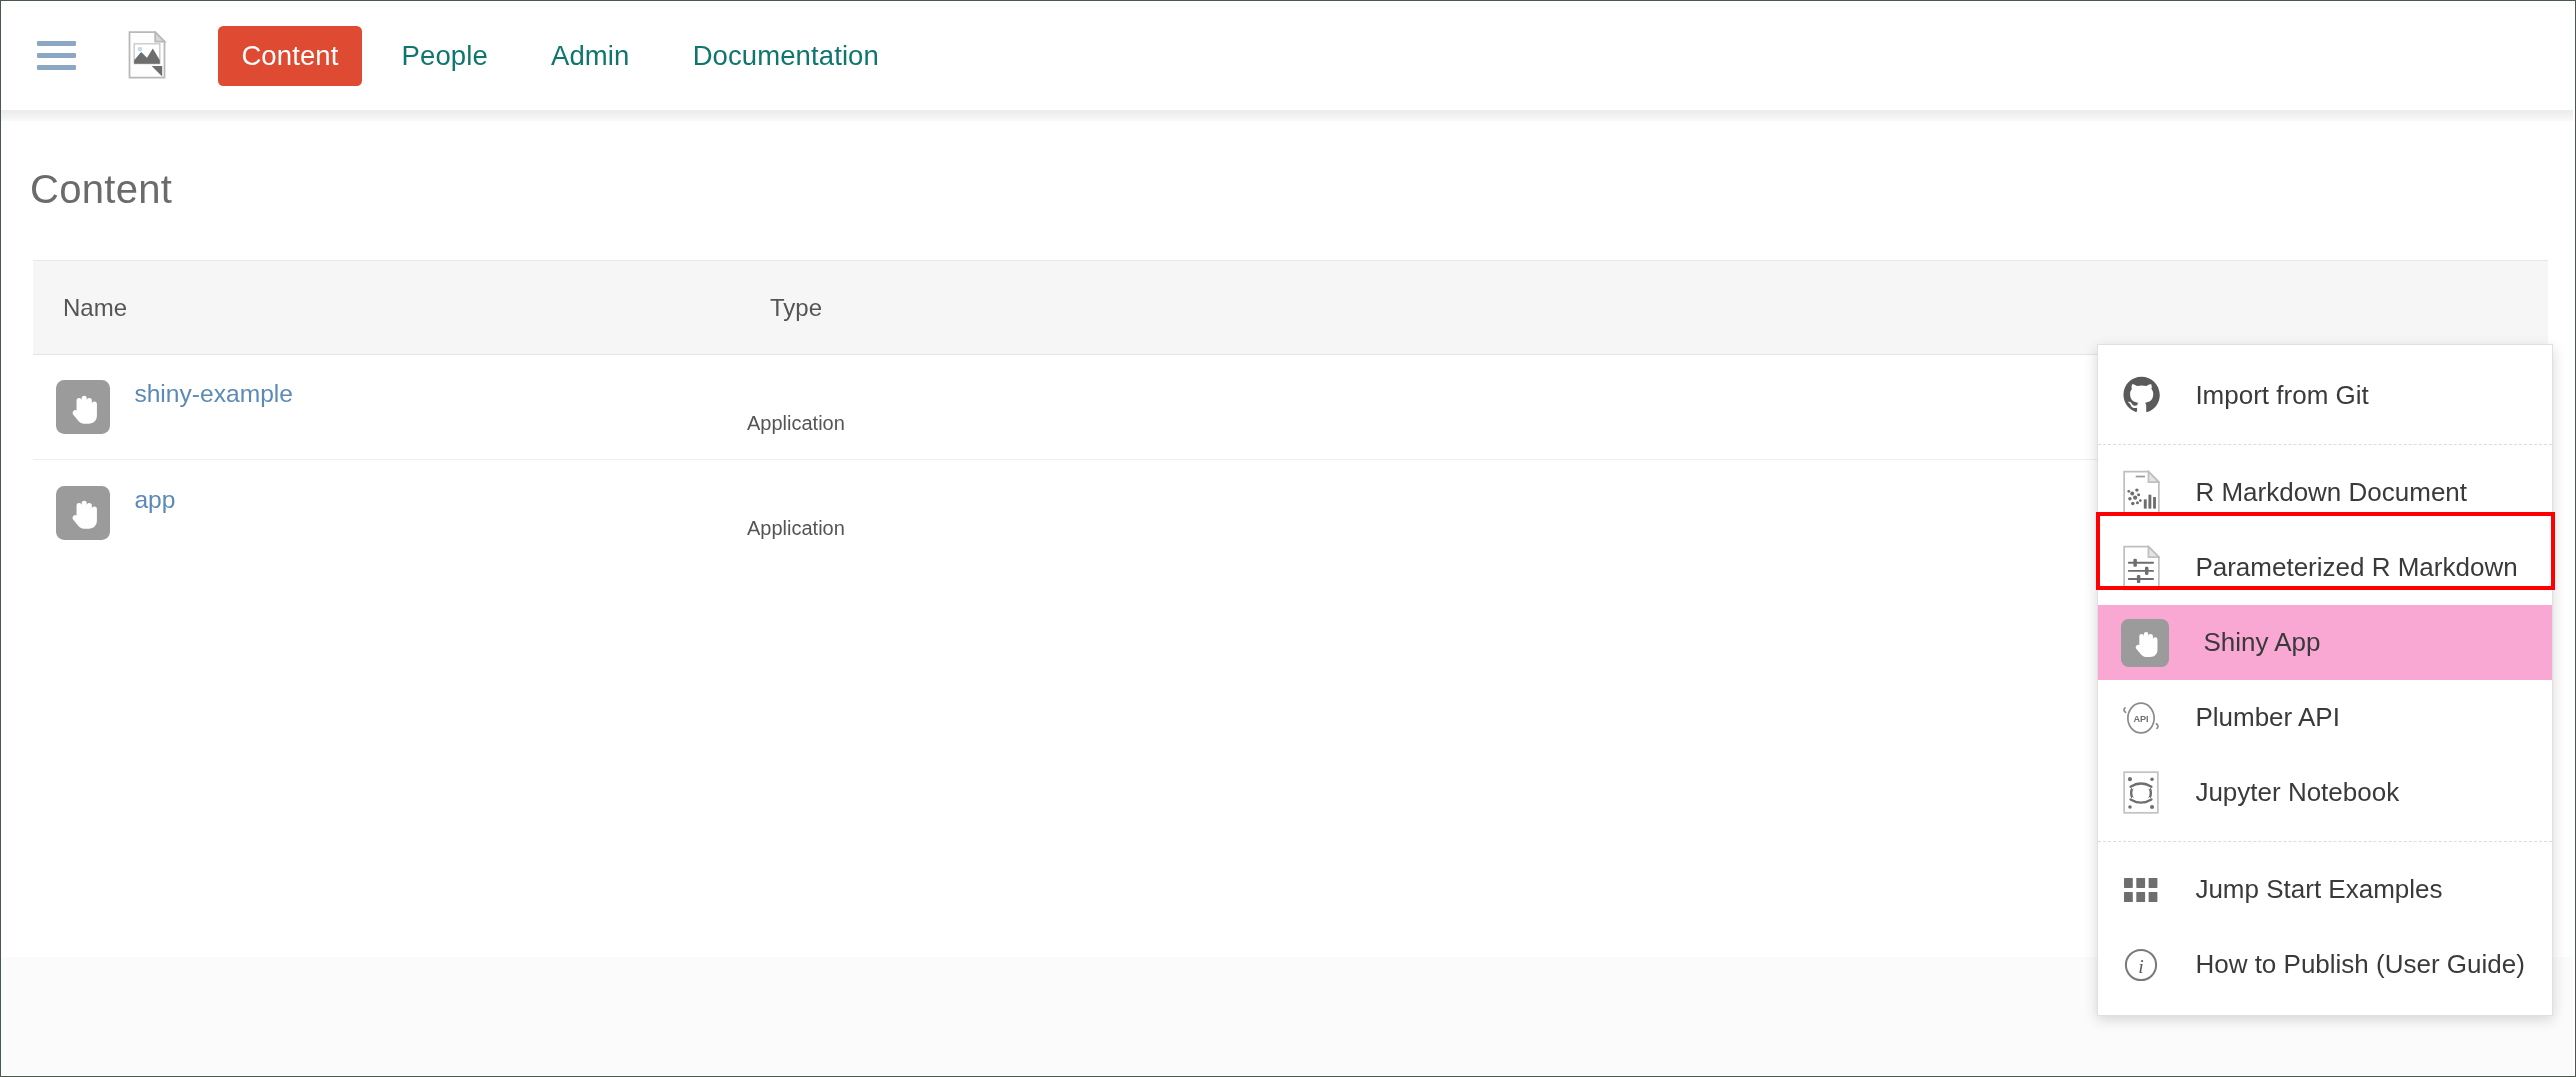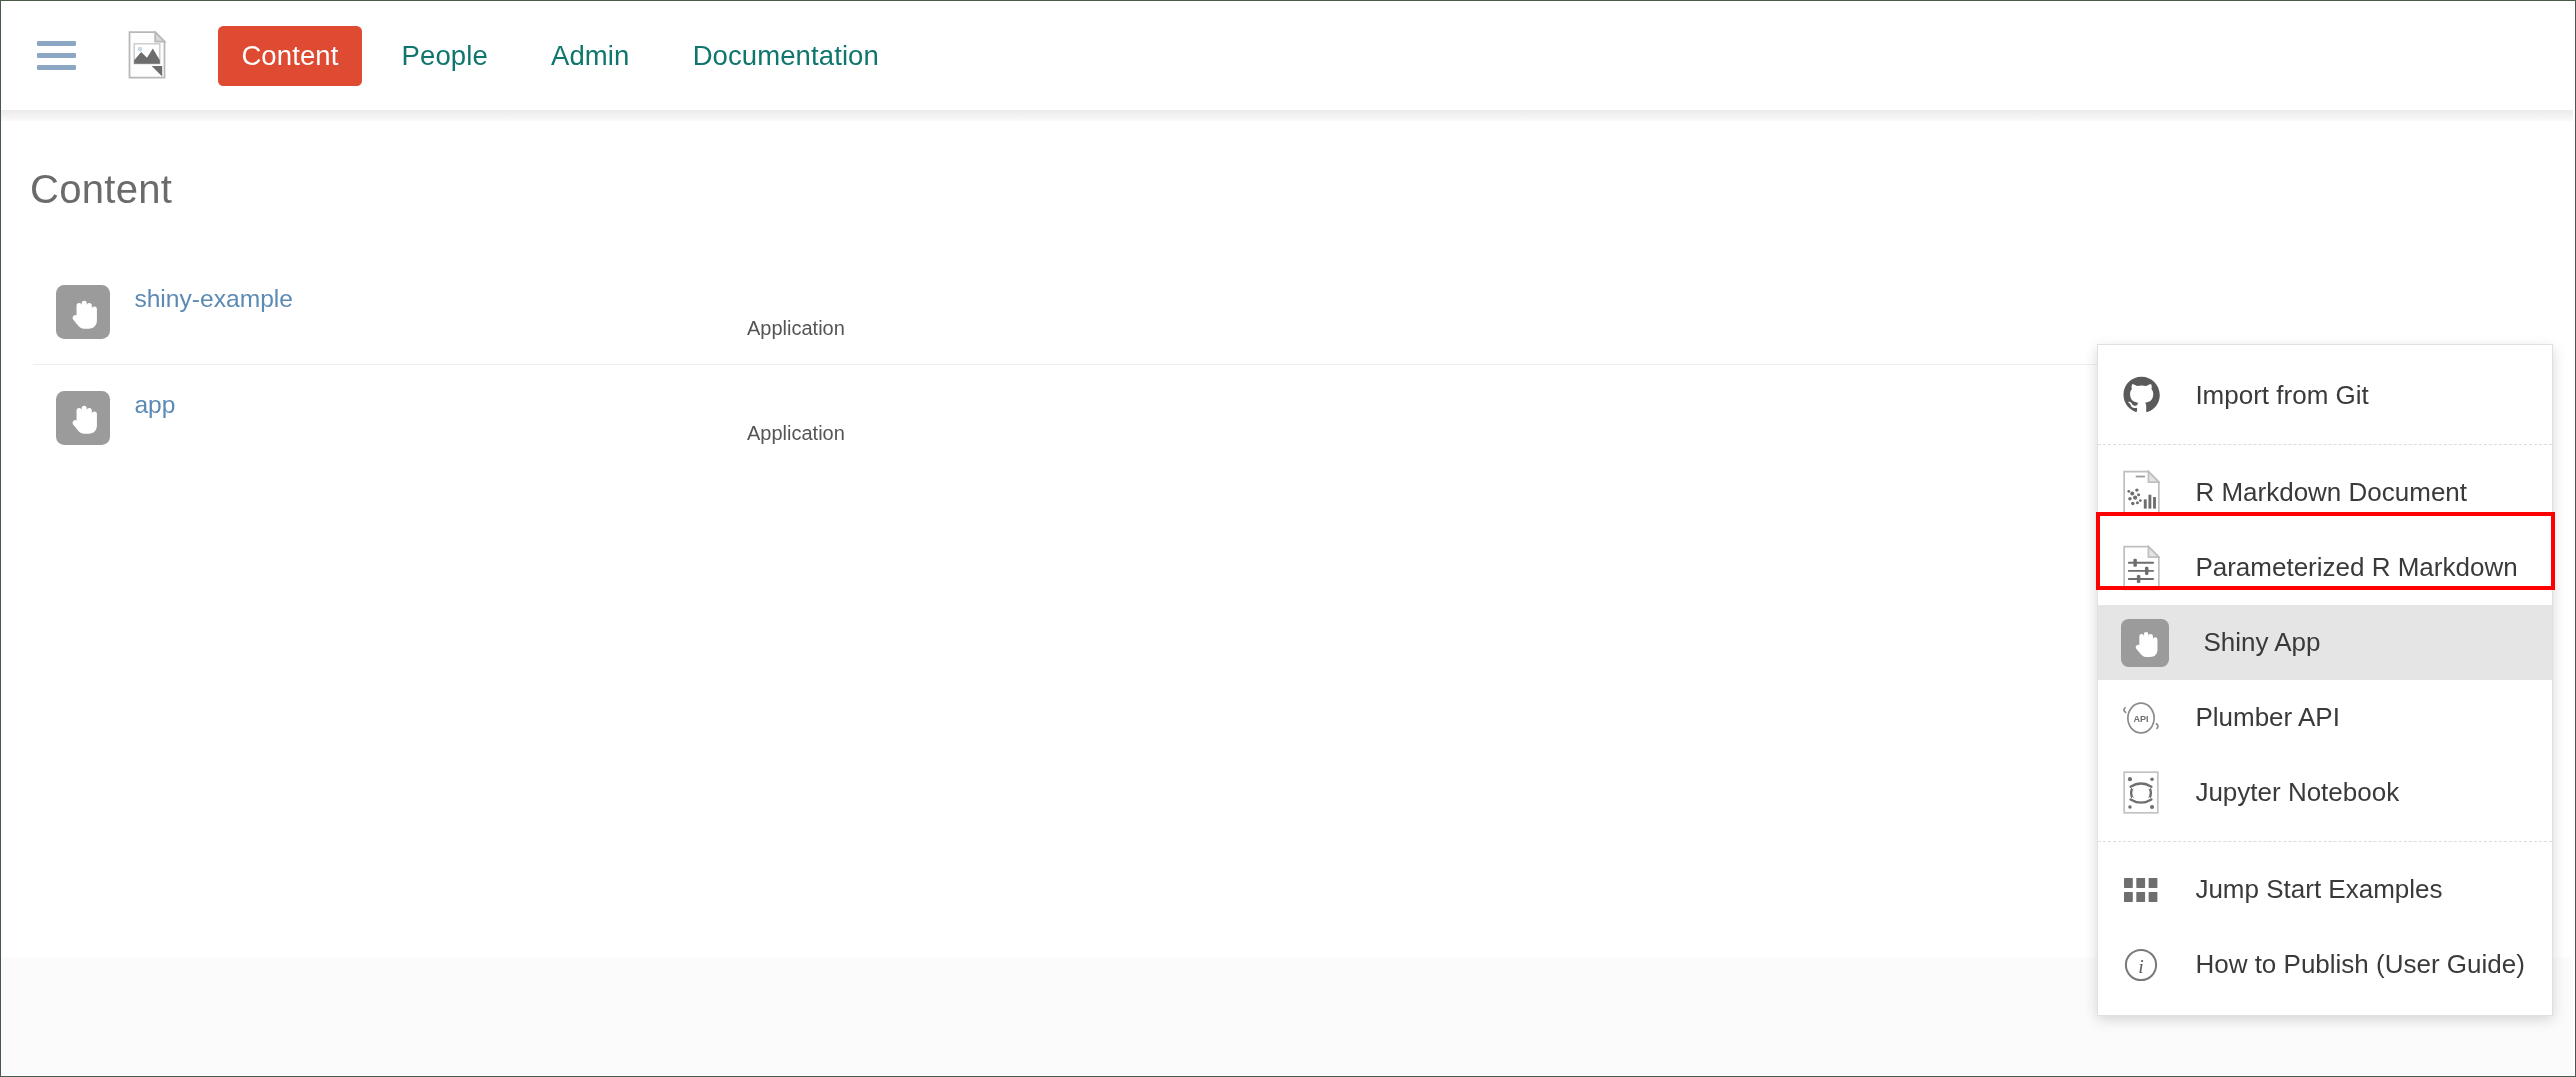--- a/index.html
+++ b/index.html
@@ -227,21 +227,21 @@
     z-index: 40;
   }
   .menu-item {
     height: 75px;
     display: flex;
     align-items: center;
     padding-left: 23.4px;
     cursor: pointer;
     position: relative;
   }
-  .menu-item.highlighted { background: #e5e5e5; }
+  .menu-item.highlighted { background: #f9a8d4; }
   .menu-label {
     font-size: 26px;
     color: #3a3a3a;
     margin-left: 34px;
     white-space: nowrap;
   }
   .menu-icon {
     width: 40px;
     height: 40px;
     flex: 0 0 auto;
@@ -347,20 +347,24 @@
       <span class="publish-caret">
         <svg width="26" height="15" viewBox="0 0 44 26">
           <path d="M3 4 L22 21 L41 4" stroke="#ffffff" stroke-width="5" fill="none" stroke-linecap="round" stroke-linejoin="round"></path>
         </svg>
       </span>
     </div>
   </div>
 
   <div class="content-table">
 
+    <div class="thead">
+      <div class="th th-name">Name</div>
+      <div class="th th-type">Type</div>
+    </div>
 
     <div class="trow">
       <div class="cell-name">
         <span class="shiny-icon">
           <svg viewBox="0 0 64 64">
             <path d="M20 40 V20 a4.4 4.4 0 0 1 8.8 0 v12 V16 a4.4 4.4 0 0 1 8.8 0 v16 V20 a4.4 4.4 0 0 1 8.8 0 v12 V26 a4.4 4.4 0 0 1 8.8 0 v20 c0 9-6 14-14 14 h-8 c-5 0-8-2-11-6 L14 44 a4.6 4.6 0 0 1 6.5-6.4 Z" fill="#ffffff"></path>
           </svg>
         </span>
         <span class="row-link">shiny-example</span>
       </div>

